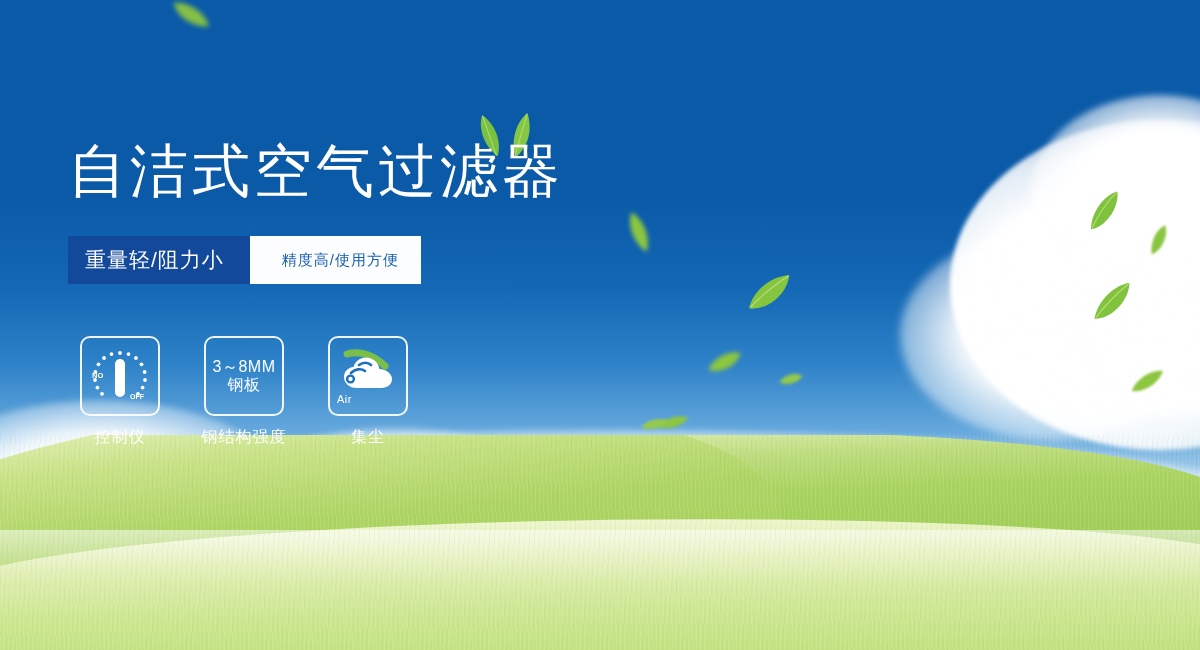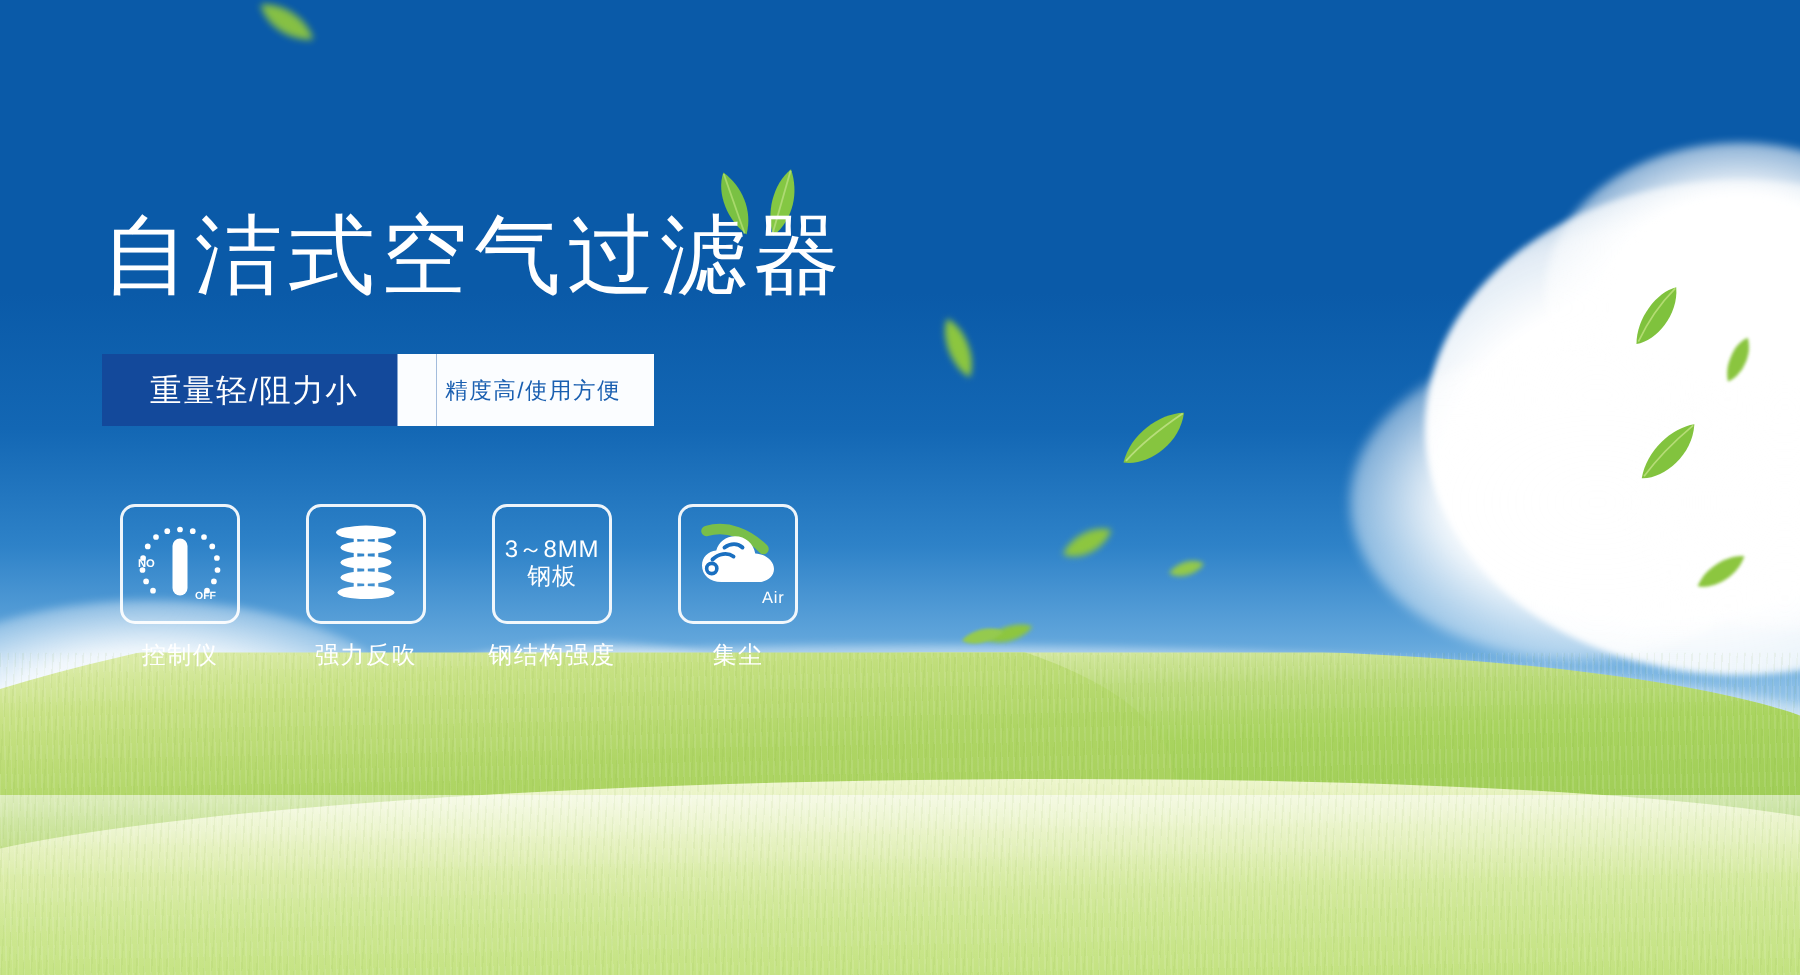--- a/index.html
+++ b/index.html
@@ -114,21 +114,21 @@
     font-weight:300;line-height:1;white-space:nowrap;
   }
 
   #subtitle-bar{
     position:absolute;left:68px;top:236px;
     height:48px;display:flex;align-items:stretch;
   }
   #sub-left{
     background:#13499b;color:#ffffff;
     display:flex;align-items:center;
-    padding:0 26px 0 32px;
+    padding:0 26px 0 17px;
     font-size:21px;letter-spacing:1px;white-space:nowrap;
   }
   #sub-slash{
     width:26px;background:#13499b;position:relative;overflow:hidden;
   }
   #sub-slash::after{
     content:"";position:absolute;left:0;top:-6px;
     width:60px;height:62px;background:#fbfdff;
     transform:skewX(-22deg);transform-origin:top left;
   }
@@ -166,21 +166,21 @@
   
   .gauge{position:relative;width:62px;height:58px;}
   .gauge svg{display:block;}
 
   
   .coil svg{display:block;}
 
   
   .cloudicon{position:relative;width:62px;height:56px;}
   .cloudicon .airlabel{
-    position:absolute;left:0;right:0;bottom:-1px;text-align:right;
+    position:absolute;left:0;right:0;bottom:-1px;text-align:left;
     font-size:11px;color:#ffffff;letter-spacing:.5px;
   }
 
   
   .leaf{position:absolute;pointer-events:none;}
   .leaf svg{display:block;}
 </style>
 </head>
 <body>
 
@@ -314,41 +314,20 @@
             </g>
             <text x="3" y="31" font-family="Liberation Sans, sans-serif" font-size="7.5" fill="#ffffff" font-weight="bold">NO</text>
             <text x="41" y="52" font-family="Liberation Sans, sans-serif" font-size="7" fill="#ffffff" font-weight="bold">OFF</text>
           </svg>
         </div>
       </div>
       <div class="feature-caption">控制仪</div>
     </div>
 
 
-    <div class="feature">
-      <div class="feature-box">
-        <div class="coil">
-          <svg width="54" height="56" viewBox="0 0 54 56">
-            <g fill="#ffffff">
-              <ellipse cx="27" cy="7" rx="20" ry="4.6"></ellipse>
-              <ellipse cx="27" cy="17" rx="17" ry="4.2"></ellipse>
-              <ellipse cx="27" cy="27" rx="17" ry="4.2"></ellipse>
-              <ellipse cx="27" cy="37" rx="17" ry="4.2"></ellipse>
-              <ellipse cx="27" cy="47" rx="19" ry="4.4"></ellipse>
-            </g>
-            <g stroke="#ffffff" stroke-width="2.4">
-              <line x1="20" y1="6" x2="20" y2="48"></line>
-              <line x1="27" y1="5" x2="27" y2="49"></line>
-              <line x1="34" y1="6" x2="34" y2="48"></line>
-            </g>
-          </svg>
-        </div>
-      </div>
-      <div class="feature-caption">强力反吹</div>
-    </div>
 
     <div class="feature">
       <div class="feature-box">
         <div class="feature-text">3～8MM</div>
         <div class="feature-text">钢板</div>
       </div>
       <div class="feature-caption">钢结构强度</div>
     </div>
 
     <div class="feature">

